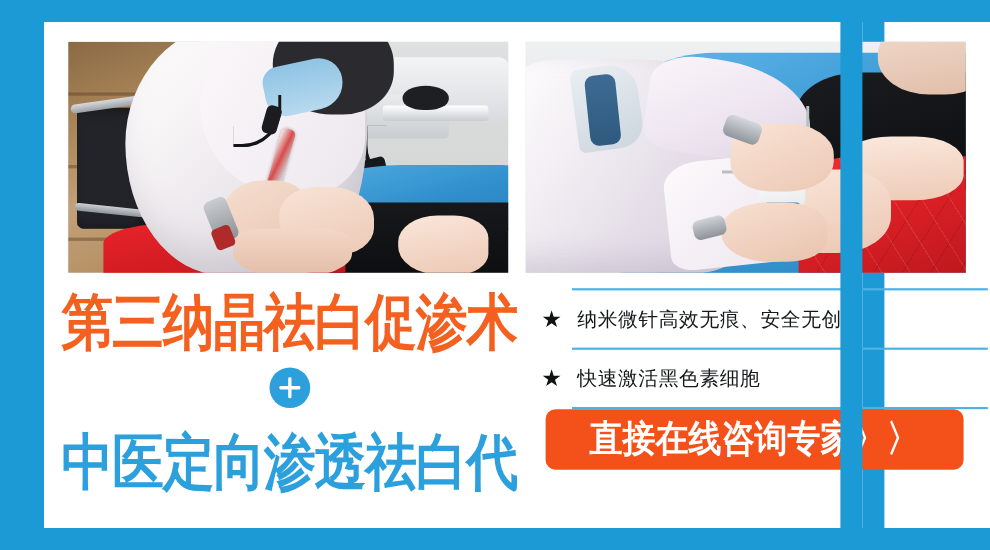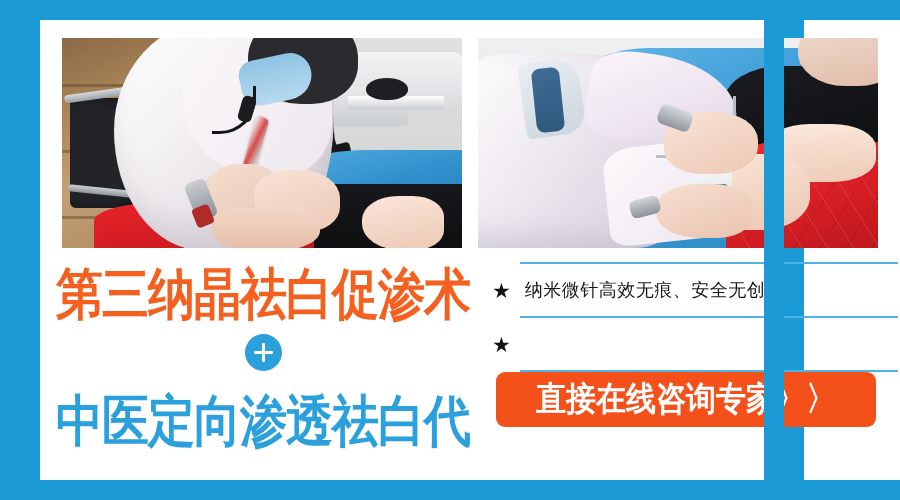--- a/index.html
+++ b/index.html
@@ -446,20 +446,21 @@
 
     <div class="feature-row">
       <span class="star">★</span>
       <span class="feature-text">纳米微针高效无痕、安全无创</span>
     </div>
 
     <div class="sep"></div>
 
     <div class="feature-row">
       <span class="star">★</span>
+      <span class="feature-text">快速激活黑色素细胞</span>
     </div>
 
     <div class="sep"></div>
 
     <div class="cta-wrap">
       <button class="cta-button">
         <span class="cta-label">直接在线咨询专家〉〉</span>
       </button>
     </div>
 

